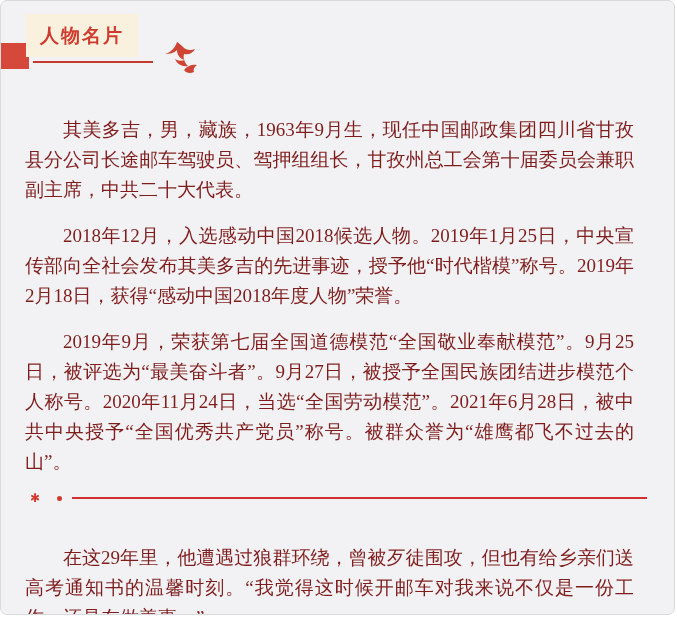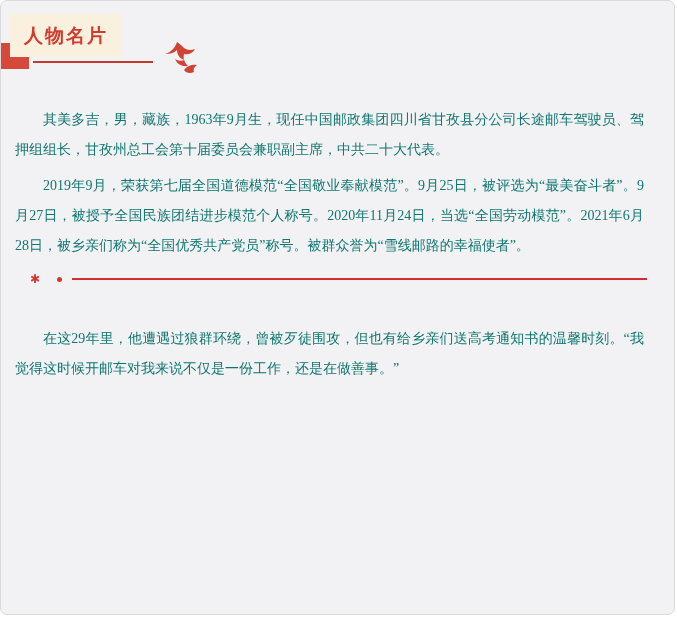--- a/index.html
+++ b/index.html
@@ -14,42 +14,42 @@
     font-family:"Liberation Serif","DejaVu Serif",serif;
   }
   
   .header { position:relative; height:76px; }
   .red-square {
     position:absolute; left:0; top:42px;
     width:28px; height:26px;
     background:#d5483a; z-index:1;
   }
   .badge {
-    position:absolute; left:9px; top:13px;
+    position:absolute; left:25px; top:13px;
     width:112px; height:43px;
     background:#f9f1de; z-index:2;
     display:flex; align-items:center; justify-content:center;
   }
   .badge span {
     color:#cf3b2e; font-weight:bold; font-size:19px;
     letter-spacing:2px;
     font-family:"Liberation Sans","DejaVu Sans",sans-serif;
   }
   .underline {
     position:absolute; left:32px; top:60px;
     width:120px; height:2px; background:#c43b2e; z-index:2;
   }
   .birds { position:absolute; left:156px; top:40px; z-index:2; }
   
   .profile { padding:22px 24px 0 8px; }
   .article { padding:0 24px 0 8px; }
   .profile p, .article p {
-    margin:6px;
-    font-size:14px; line-height:30px;
-    color:#0f766e;
+    margin:16px;
+    font-size:19px; line-height:30px;
+    color:#7f1d1d;
     text-align:justify;
     text-indent:2em;
   }
   
   .divider {
     display:flex; align-items:center;
     margin:13px 27px 40px 29px;
     height:10px;
   }
   .divider .star {
@@ -76,21 +76,22 @@
     </div>
     <div class="underline"></div>
     <svg class="birds" width="46" height="38" viewBox="0 0 46 38" aria-hidden="true">
       <path d="M20 1 C18 7 14 11 8 13 C13 13 17 12 20 9 C20 14 23 18 28 19 C24 20 21 20 18 18 C20 23 25 26 31 25 C27 21 26 17 27 13 C32 14 36 12 38 8 C33 10 29 9 26 6 C24 4 22 2 20 1 Z" fill="#cf4434"></path>
       <path d="M27 29 C30 25 35 23 40 24 C37 26 36 28 37 31 C33 33 29 32 27 29 Z" fill="#cf4434"></path>
     </svg>
   </div>
 
   <div class="profile">
     <p>其美多吉，男，藏族，1963年9月生，现任中国邮政集团四川省甘孜县分公司长途邮车驾驶员、驾押组组长，甘孜州总工会第十届委员会兼职副主席，中共二十大代表。</p>
-    <p>2019年9月，荣获第七届全国道德模范“全国敬业奉献模范”。9月25日，被评选为“最美奋斗者”。9月27日，被授予全国民族团结进步模范个人称号。2020年11月24日，当选“全国劳动模范”。2021年6月28日，被乡亲们称为“全国优秀共产党员”称号。被群众誉为“雪线邮路的幸福使者”。</p>
+    <p>2018年12月，入选感动中国2018候选人物。2019年1月25日，中央宣传部向全社会发布其美多吉的先进事迹，授予他“时代楷模”称号。2019年2月18日，获得“感动中国2018年度人物”荣誉。</p>
+    <p>2019年9月，荣获第七届全国道德模范“全国敬业奉献模范”。9月25日，被评选为“最美奋斗者”。9月27日，被授予全国民族团结进步模范个人称号。2020年11月24日，当选“全国劳动模范”。2021年6月28日，被中共中央授予“全国优秀共产党员”称号。被群众誉为“雄鹰都飞不过去的山”。</p>
   </div>
 
   <div class="divider">
     <span class="star">✱</span>
     <span class="dot"></span>
     <span class="line"></span>
   </div>
 
   <div class="article">
     <p>在这29年里，他遭遇过狼群环绕，曾被歹徒围攻，但也有给乡亲们送高考通知书的温馨时刻。“我觉得这时候开邮车对我来说不仅是一份工作，还是在做善事。”</p>

